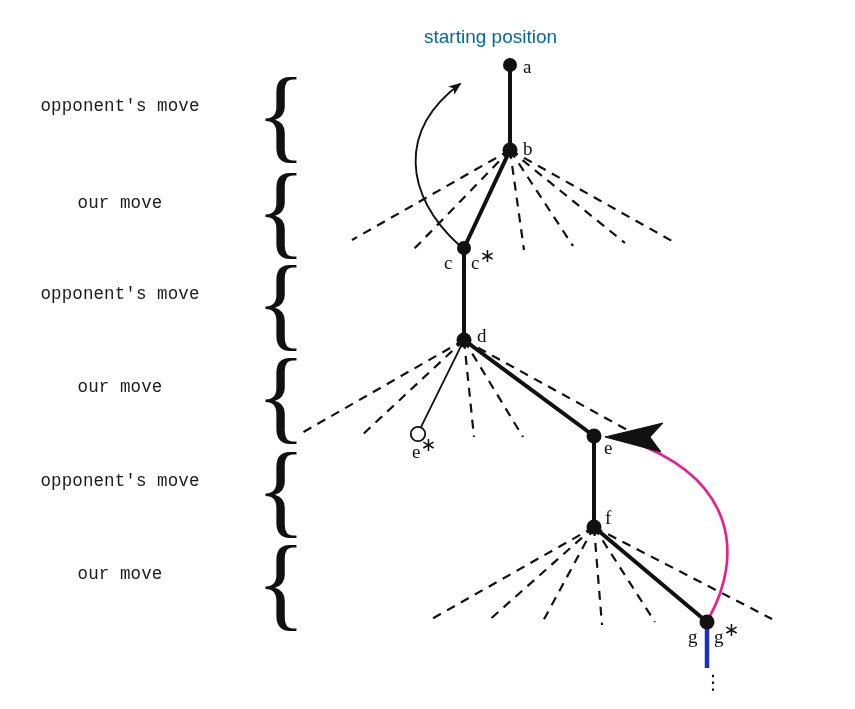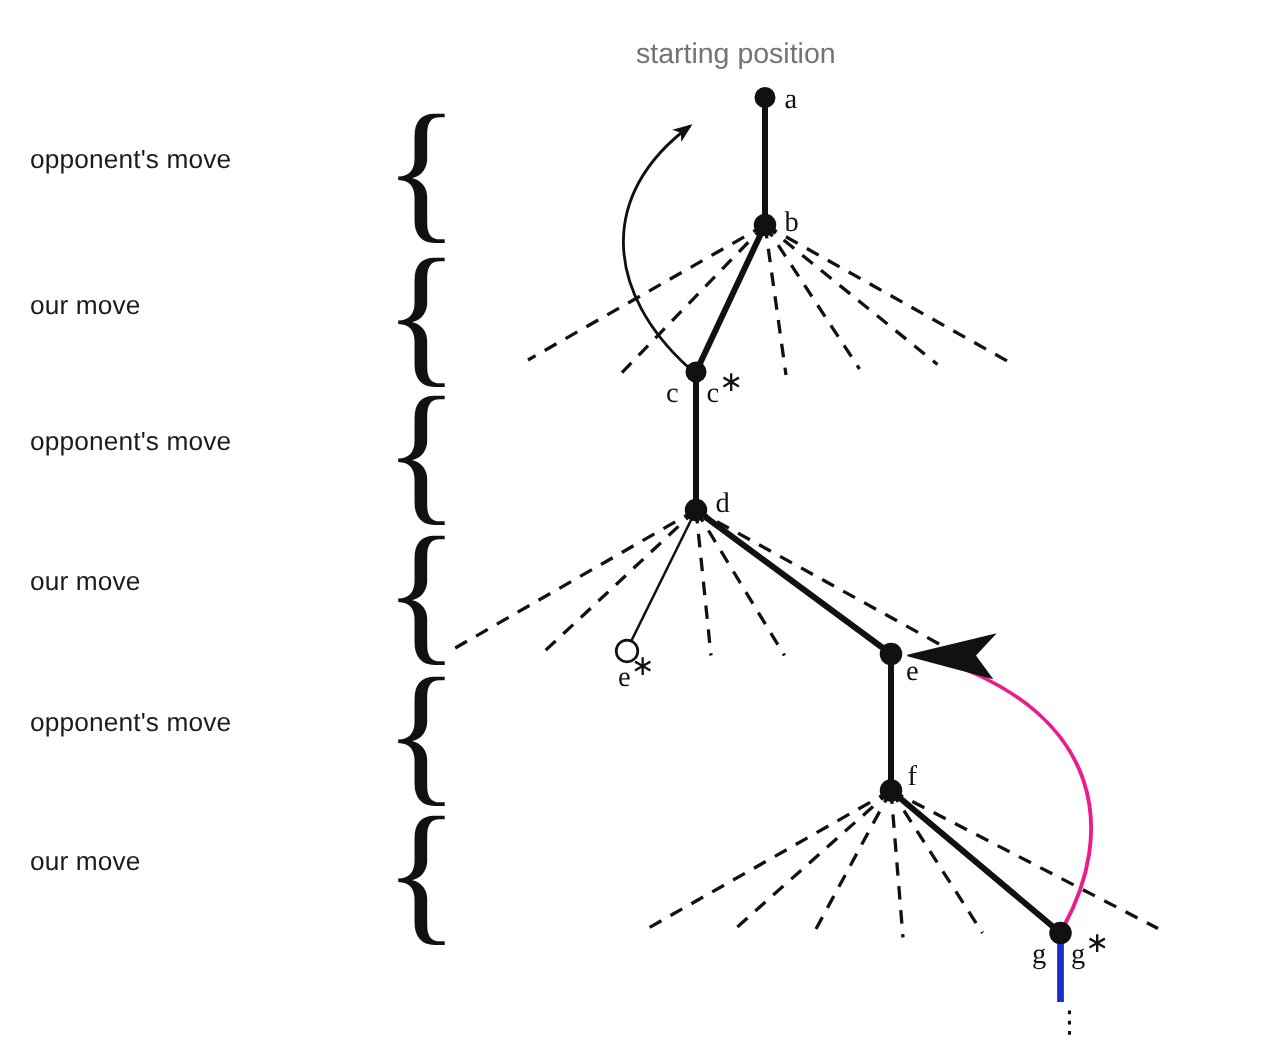--- a/index.html
+++ b/index.html
@@ -7,27 +7,26 @@
     position:relative;
     width:855px;height:709px;
     background:#ffffff;
     overflow:hidden;
     font-family:"Liberation Sans", sans-serif;
   }
   #svg-root{position:absolute;left:0;top:0;width:855px;height:709px;}
 
   .level-label{
     position:absolute;
-    text-align:left;
-    font-family:Liberation Sans, sans-serif;
+    text-align:center;
+    font-family:Liberation Mono, monospace;
     font-size:17.5px;
     color:#1b1b1b;
     white-space:nowrap;
     letter-spacing:.1px;
-    padding-left:20px;
   }
   .brace{
     position:absolute;
     font-family:"Liberation Serif", serif;
     color:#111111;
     line-height:1;
     transform-origin:left center;
   }
   .node-label{
     position:absolute;
@@ -38,21 +37,21 @@
   }
   .node-label .star{
     font-size:19px;
     vertical-align:super;
     line-height:0;
   }
   .title-label{
     position:absolute;
     font-family:"Liberation Sans", sans-serif;
     font-size:19px;
-    color:#737373;
+    color:#0369a1;
     white-space:nowrap;
   }
   .vdots{
     position:absolute;
     font-family:"Liberation Serif", serif;
     font-size:20px;
     color:#111111;
     line-height:1;
     letter-spacing:0;
   }

